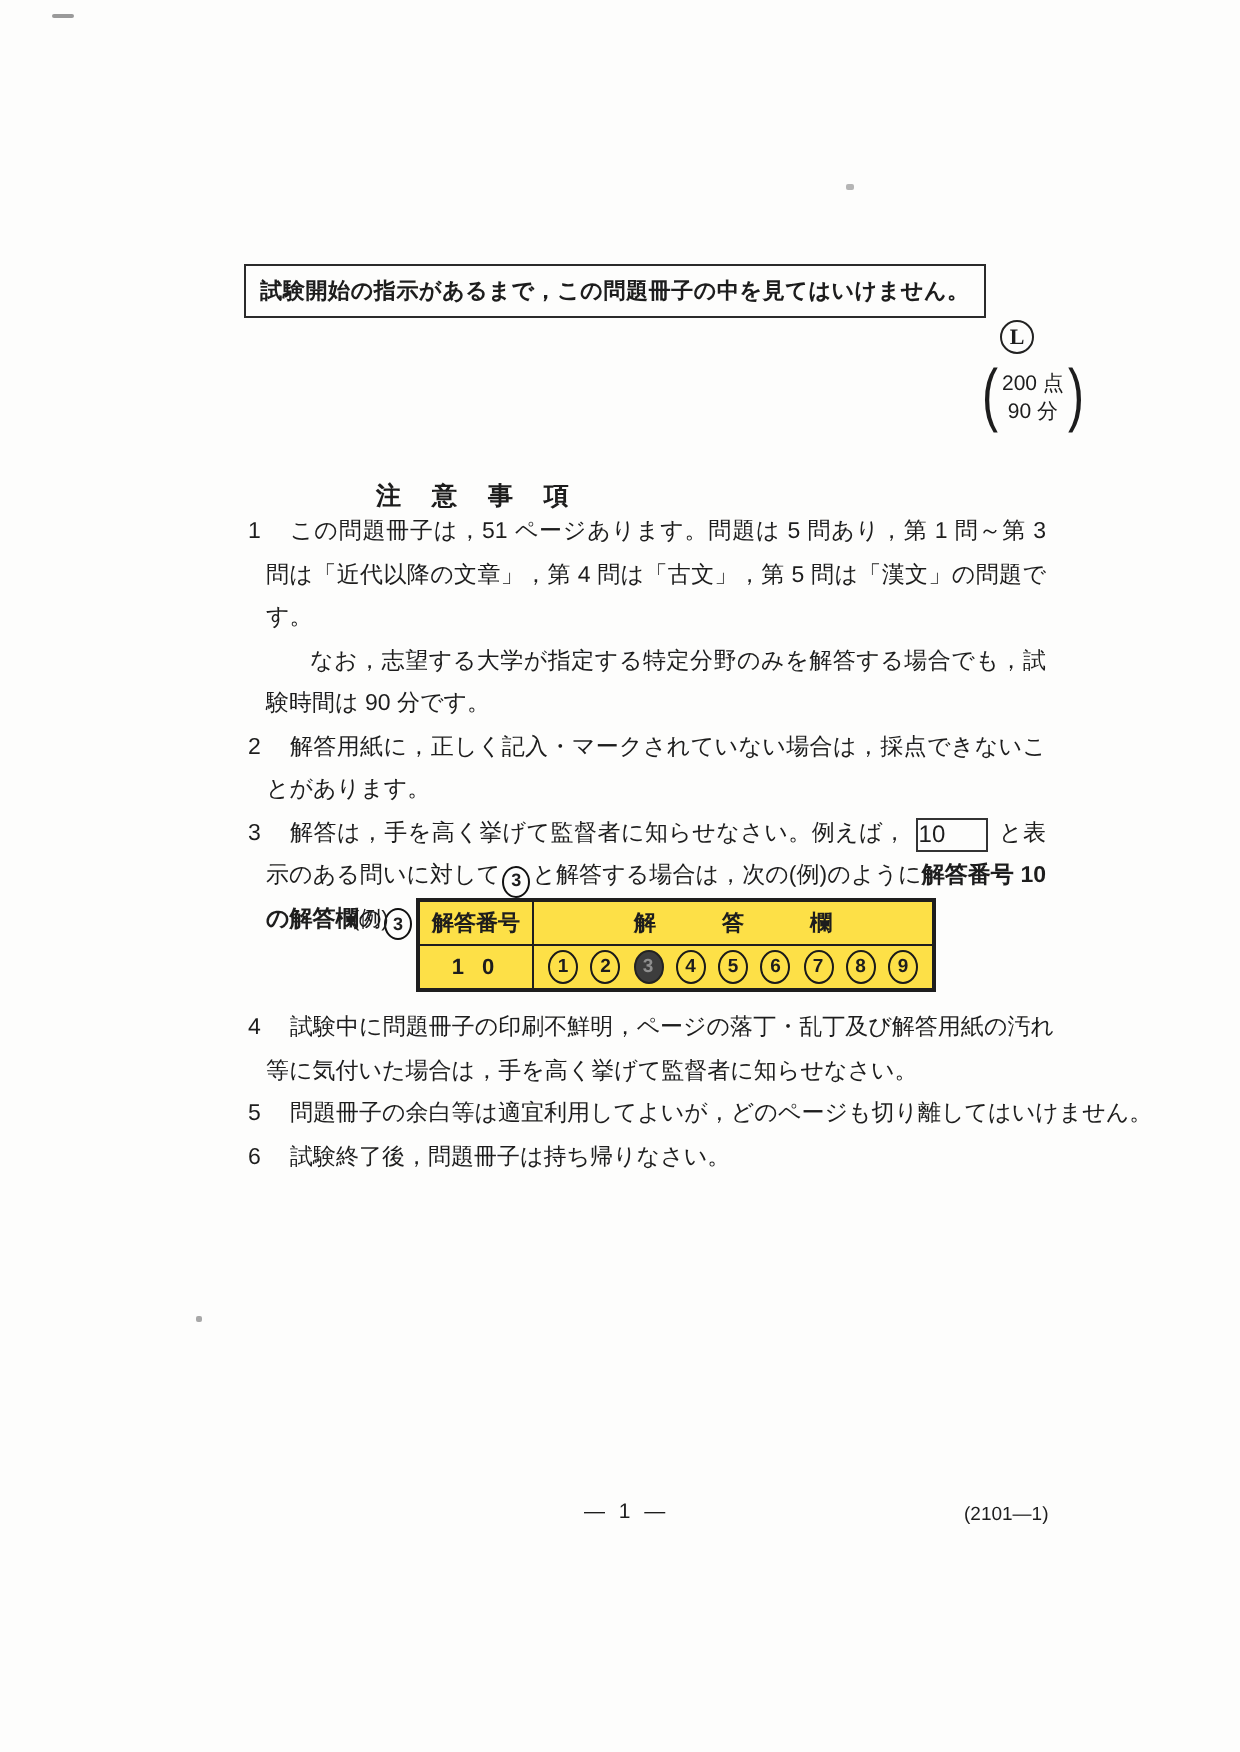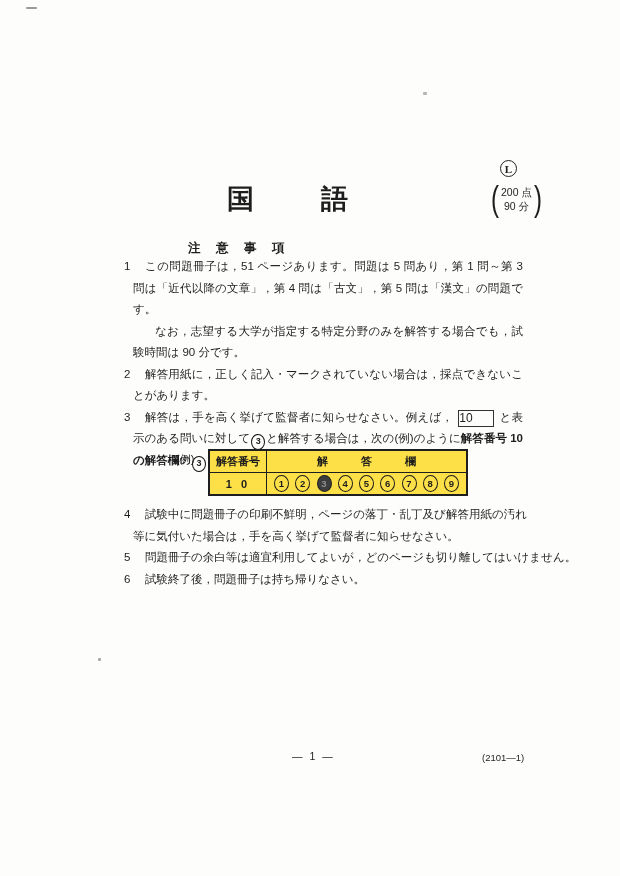--- a/index.html
+++ b/index.html
@@ -108,26 +108,28 @@
 </style>
 </head>
 <body>
 
 <div class="page">
 
   <span class="speck s1"></span>
   <span class="speck s2"></span>
   <span class="speck s3"></span>
 
+  <div class="banner">
+    <span>試験開始の指示があるまで，この問題冊子の中を見てはいけません。</span>
+  </div>
 
   <div class="circled-letter">
     <span>L</span>
   </div>
 
-  <div class="title">国語</div>
 
   <div class="score">
     <span class="paren">(</span>
     <span class="vals">
       <span>200 点</span>
       <span>90 分</span>
     </span>
     <span class="paren">)</span>
   </div>
 

